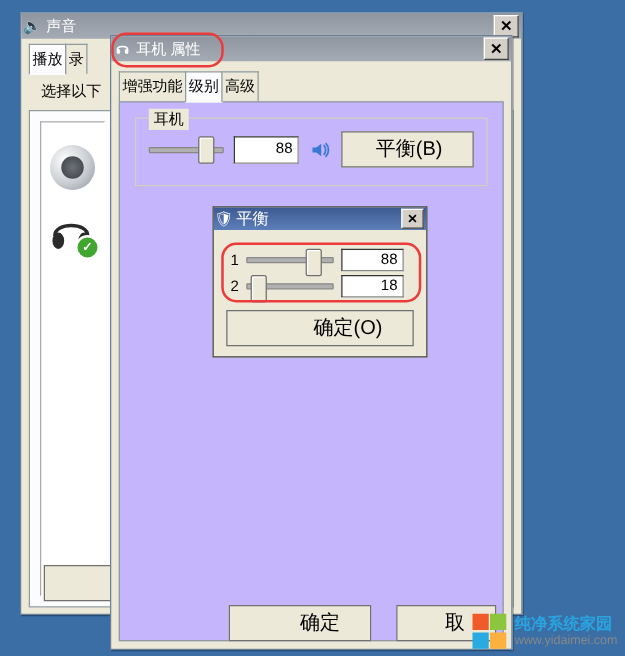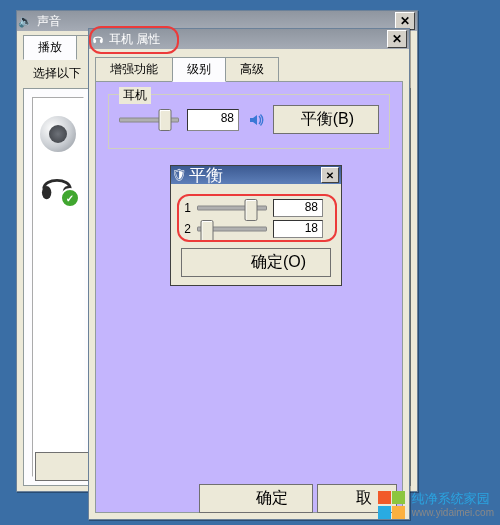--- a/index.html
+++ b/index.html
@@ -3,54 +3,54 @@
 <meta charset="utf-8">
 <style>
 html,body{margin:0;padding:0;width:500px;height:525px;overflow:hidden;font-family:"Microsoft YaHei","SimSun",Tahoma,sans-serif;font-size:12px;background:#3a6ea5}
 .win{position:absolute;background:#ece9d8;border:1px solid #6b8199;box-shadow:1px 1px 0 rgba(0,0,0,.3)}
 .titlebar{height:20px;background:linear-gradient(#6f7e92,#8a98ab);display:flex;align-items:center;padding:0 2px;color:#fff}
 .titlebar.inactive{background:linear-gradient(#8f96a0,#a5abb5)}
 .tb-icon{width:14px;height:14px;margin-right:4px;display:flex;align-items:center;justify-content:center}
 .tb-title{flex:1;font-size:12px}
 .tb-close{width:18px;height:16px;background:#d4d0c8;border:1px solid #404040;border-top-color:#fff;border-left-color:#fff;color:#000;display:flex;align-items:center;justify-content:center;font-family:Arial;font-size:12px;font-weight:bold;cursor:pointer}
 .tabs{display:flex;padding:4px 6px 0 6px;border-bottom:none}
-.tab{padding:3px 14px;border:1px solid #919b9c;background:#ece9d8;margin-right:-1px;border-bottom:none;font-size:12px;position:relative;cursor:pointer}
+.tab{padding:3px 2px;border:1px solid #919b9c;background:#ece9d8;margin-right:-1px;border-bottom:none;font-size:12px;position:relative;cursor:pointer}
 .tab.active{background:#fcfcfe;z-index:2;border-bottom:1px solid #fcfcfe;margin-bottom:-1px}
 .tab-body{border:1px solid #919b9c;margin:0 6px 6px 6px;background:#fcfcfe;padding:8px;position:relative}
 .sound-body{display:flex;height:400px}
 .device-list{width:50px;display:flex;flex-direction:column;align-items:center;gap:18px;padding-top:18px;border:1px inset #fff;background:#fff;margin-right:6px}
 .speaker-ic{width:36px;height:36px;border-radius:50%;background:radial-gradient(circle at 35% 35%,#fff,#c9cdd2 55%,#8b9199);position:relative}
 .speaker-ic:after{content:"";position:absolute;inset:9px;border-radius:50%;background:radial-gradient(circle at 50% 50%,#6d7178,#3a3d42)}
 .hp-wrap{position:relative;width:40px;height:36px}
 .hp-ic svg{width:38px;height:32px}
 .check{position:absolute;right:-2px;bottom:-2px;width:16px;height:16px;background:#40a62f;border-radius:50%;border:2px solid #fff;display:flex;align-items:center;justify-content:center;color:#fff;font-size:10px;font-weight:bold}
 .label-row{font-size:12px;margin:6px}
 .btn{border:1px solid #707070;background:#ece9d8;padding:3px 24px;font-size:16px;cursor:pointer;min-width:64px;text-align:right}
-.btnbar{position:absolute;bottom:6px;right:12px;display:flex;gap:4px}
+.btnbar{position:absolute;bottom:6px;right:12px;display:flex;gap:20px}
 .group{border:1px solid #d0d0bf;margin:4px;padding:10px 10px 14px 10px;position:relative}
 .group-title{position:absolute;top:-8px;left:10px;background:#ece9d8;padding:0 4px;font-size:12px}
 .hp-row{display:flex;align-items:center;gap:8px}
 .slider{flex:1;height:22px;position:relative;display:flex;align-items:center}
 .slider-track{position:absolute;left:0;right:0;top:50%;height:3px;background:#b0b0b0;border:1px solid #888;border-radius:1px;transform:translateY(-50%)}
 .slider-thumb{position:absolute;width:11px;height:20px;background:#ece9d8;border:1px solid #707070;border-radius:2px;top:0;transform:translateX(-50%);box-shadow:inset 1px 1px 0 #fff}
 .valbox{width:42px;height:18px;border:1px inset #888;background:#fff;text-align:right;padding:1px 4px;font-size:12px}
 .sound-icon{width:18px;height:18px;display:flex;align-items:center;justify-content:center;color:#3a78d6}
 .bal-dlg{position:absolute;left:170px;top:165px;width:170px;background:#ece9d8;border:1px solid #404040;z-index:10}
 .bal-tb{height:18px;background:linear-gradient(#3c5a92,#5d7fb9);display:flex;align-items:center;padding:0 2px;color:#fff}
 .bal-body{padding:12px 10px 8px 10px}
 .bal-row{display:flex;align-items:center;gap:6px;margin:3px 0}
 .bal-label{width:10px;text-align:right;font-size:12px}
 .bal-slider{width:70px;height:18px;position:relative;display:flex;align-items:center}
 .bal-val{width:40px;height:16px;border:1px inset #888;background:#fff;text-align:right;padding:0 4px;font-size:12px}
 .redring{border:2px solid #ec3b3a;border-radius:12px;position:absolute;pointer-events:none}
 .wm{position:absolute;right:6px;bottom:6px;display:flex;align-items:center;gap:6px;font-size:13px;z-index:50}
 .wm-logo{display:flex;gap:1px;flex-wrap:wrap;width:28px;height:28px}
 .wm-sq{width:13px;height:13px}
 .wm-text{line-height:1.1}
-.wm-text .t1{color:#2aa4e0;font-weight:normal}
+.wm-text .t1{color:#2aa4e0;font-weight:bold}
 .wm-text .t2{color:#888;font-size:10px}
 </style>
 </head>
 <body>
 
 <div class="win" style="left:16px;top:10px;width:400px;height:480px">
   <div class="titlebar inactive">
     <span class="tb-icon">🔈</span>
     <span class="tb-title">声音</span>
     <span class="tb-close">✕</span>
@@ -122,21 +122,21 @@
 
   <div class="btnbar">
     <div class="btn">确定</div>
     <div class="btn" style="min-width:30px">取</div>
   </div>
 </div>
 
 <div class="bal-dlg">
   <div class="bal-tb">
     <span class="tb-icon" style="width:12px;height:12px">🛡</span>
-    <span style="flex:1;font-size:17px">平衡</span>
+    <span style="flex:1;font-size:13px">平衡</span>
     <span class="tb-close" style="width:16px;height:14px;font-size:10px">✕</span>
   </div>
   <div class="bal-body">
     <div id="bal-rows">
         <div class="bal-row">
           <div class="bal-label">1</div>
           <div class="bal-slider">
             <div class="slider-track"></div>
             <div class="slider-thumb" style="left:77%"></div>
           </div>

